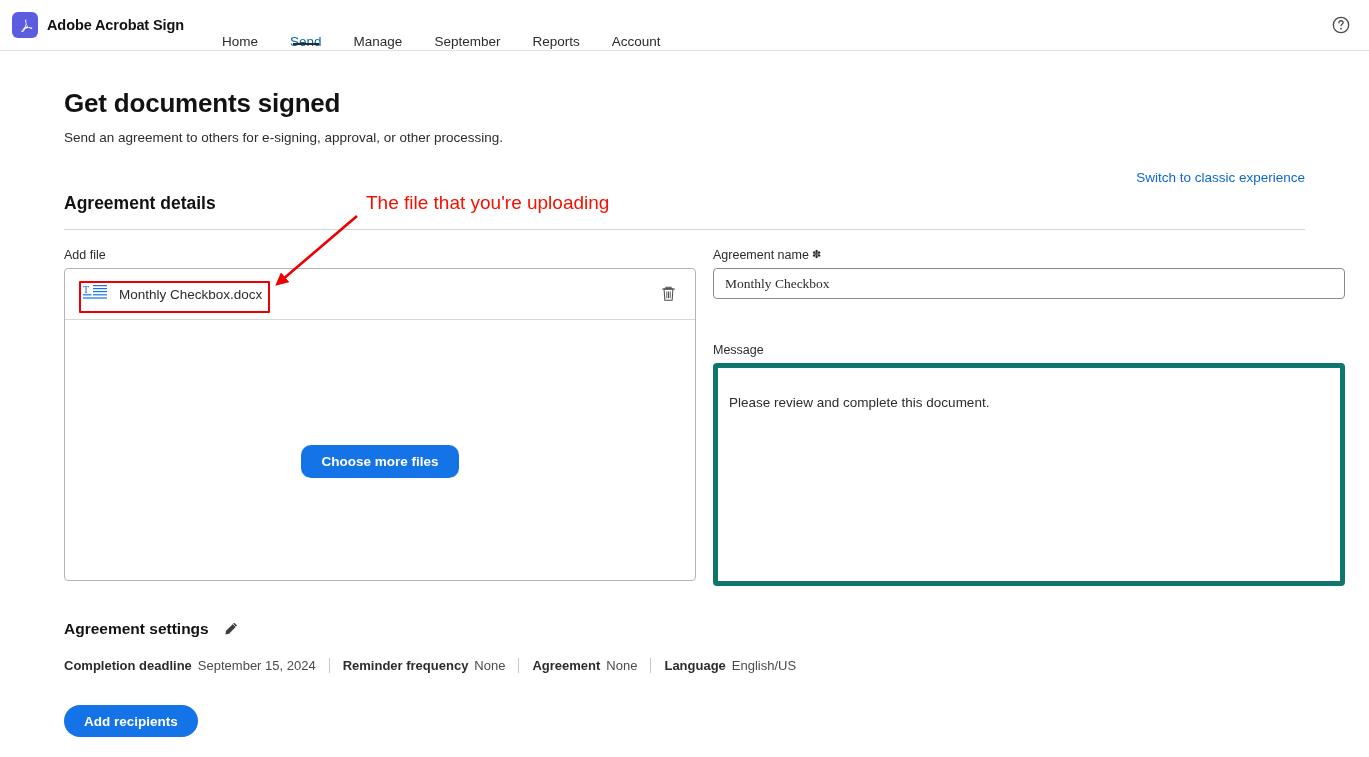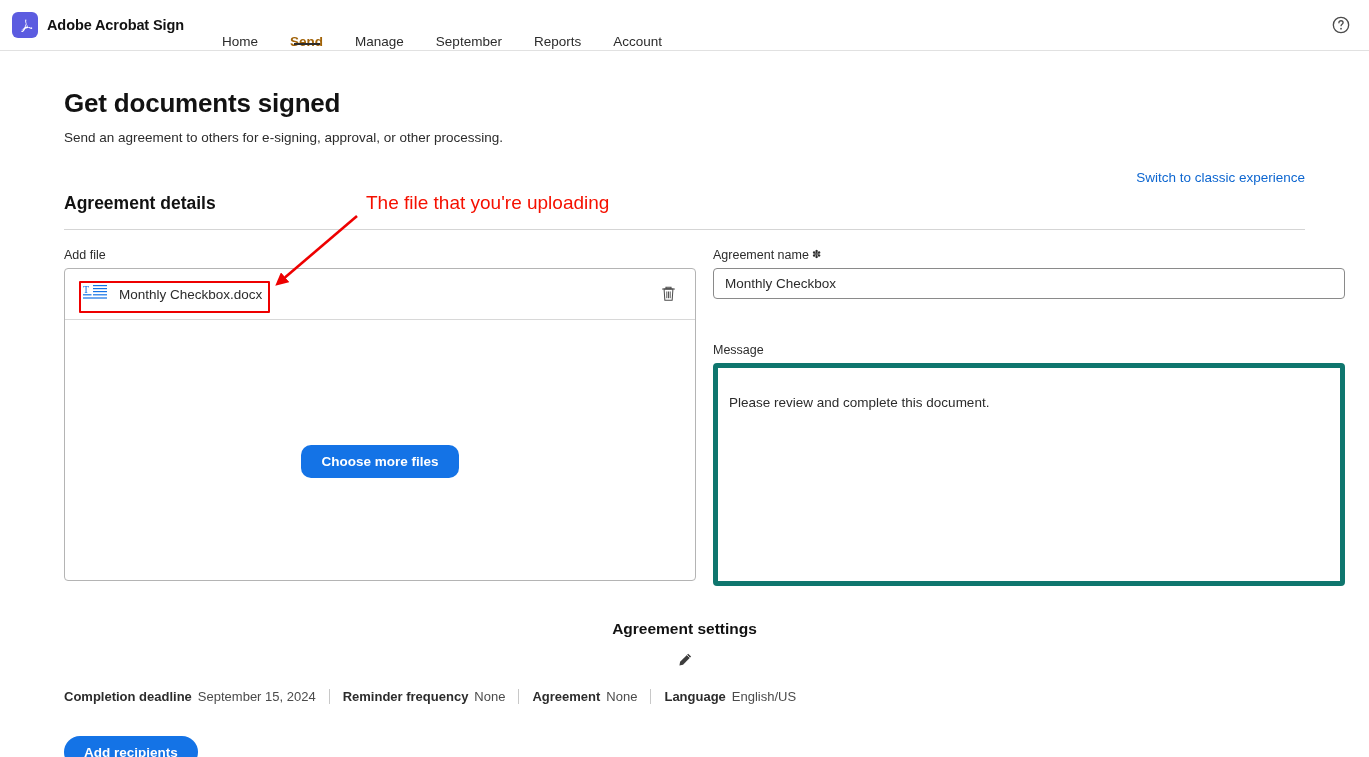--- a/index.html
+++ b/index.html
@@ -54,21 +54,21 @@
   .nav-item {
     font-size: 13.5px;
     color: #2c2c2c;
     padding: 16px 16px;
     height: 51px;
     line-height: 51px;
     cursor: pointer;
     position: relative;
     white-space: nowrap;
   }
-  .nav-item.active { font-weight: bold; color: #a16207; }
+  .nav-item.active { font-weight: normal; color: #0369a1; }
   .nav-item.active::after {
     content: "";
     position: absolute;
     left: 50%;
     transform: translateX(-50%);
     bottom: 6px;
     width: 26px;
     height: 2px;
     background: #2c2c2c;
   }
@@ -190,21 +190,21 @@
     white-space: nowrap;
   }
 
   
   .text-input {
     width: 100%;
     height: 31px;
     border: 1px solid #8a8a8a;
     border-radius: 4px;
     font-size: 13.5px;
-    font-family: Liberation Sans, sans-serif;
+    font-family: Liberation Serif, serif;
     color: #2c2c2c;
     padding: 0 11px;
     background: #fff;
     outline: none;
   }
   #message-block { margin-top: 44px; }
   .text-area {
     width: 100%;
     height: 223px;
     border: 5px solid #0f766e;
@@ -218,21 +218,20 @@
     resize: none;
     line-height: 1.35;
   }
 
   
   #settings-head {
     display: flex;
     align-items: center;
     gap: 13px;
     margin-top: 30px;
-    flex-direction: column;
   }
   #settings-title {
     font-size: 15.5px;
     font-weight: bold;
     color: #121212;
   }
   #edit-settings-btn {
     width: 18px; height: 18px;
     cursor: pointer;
     display: flex; align-items: center; justify-content: center;

